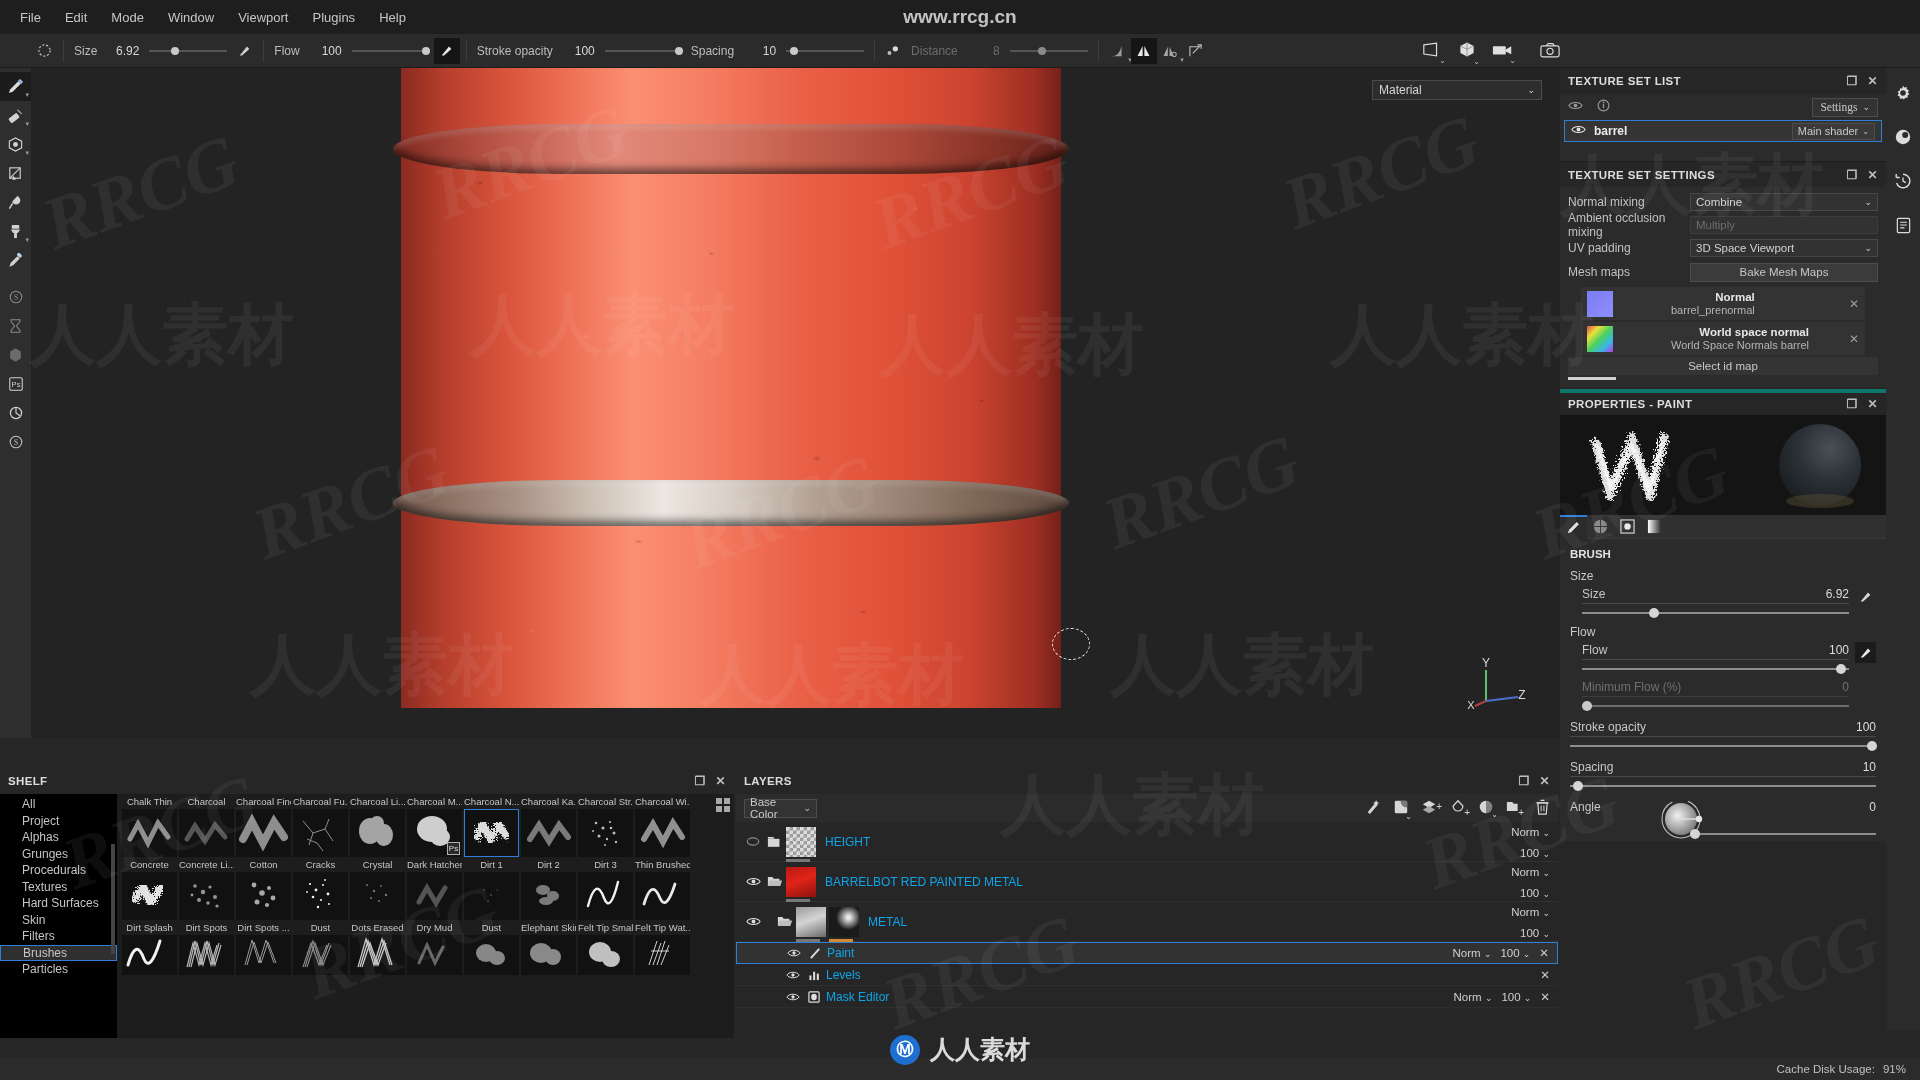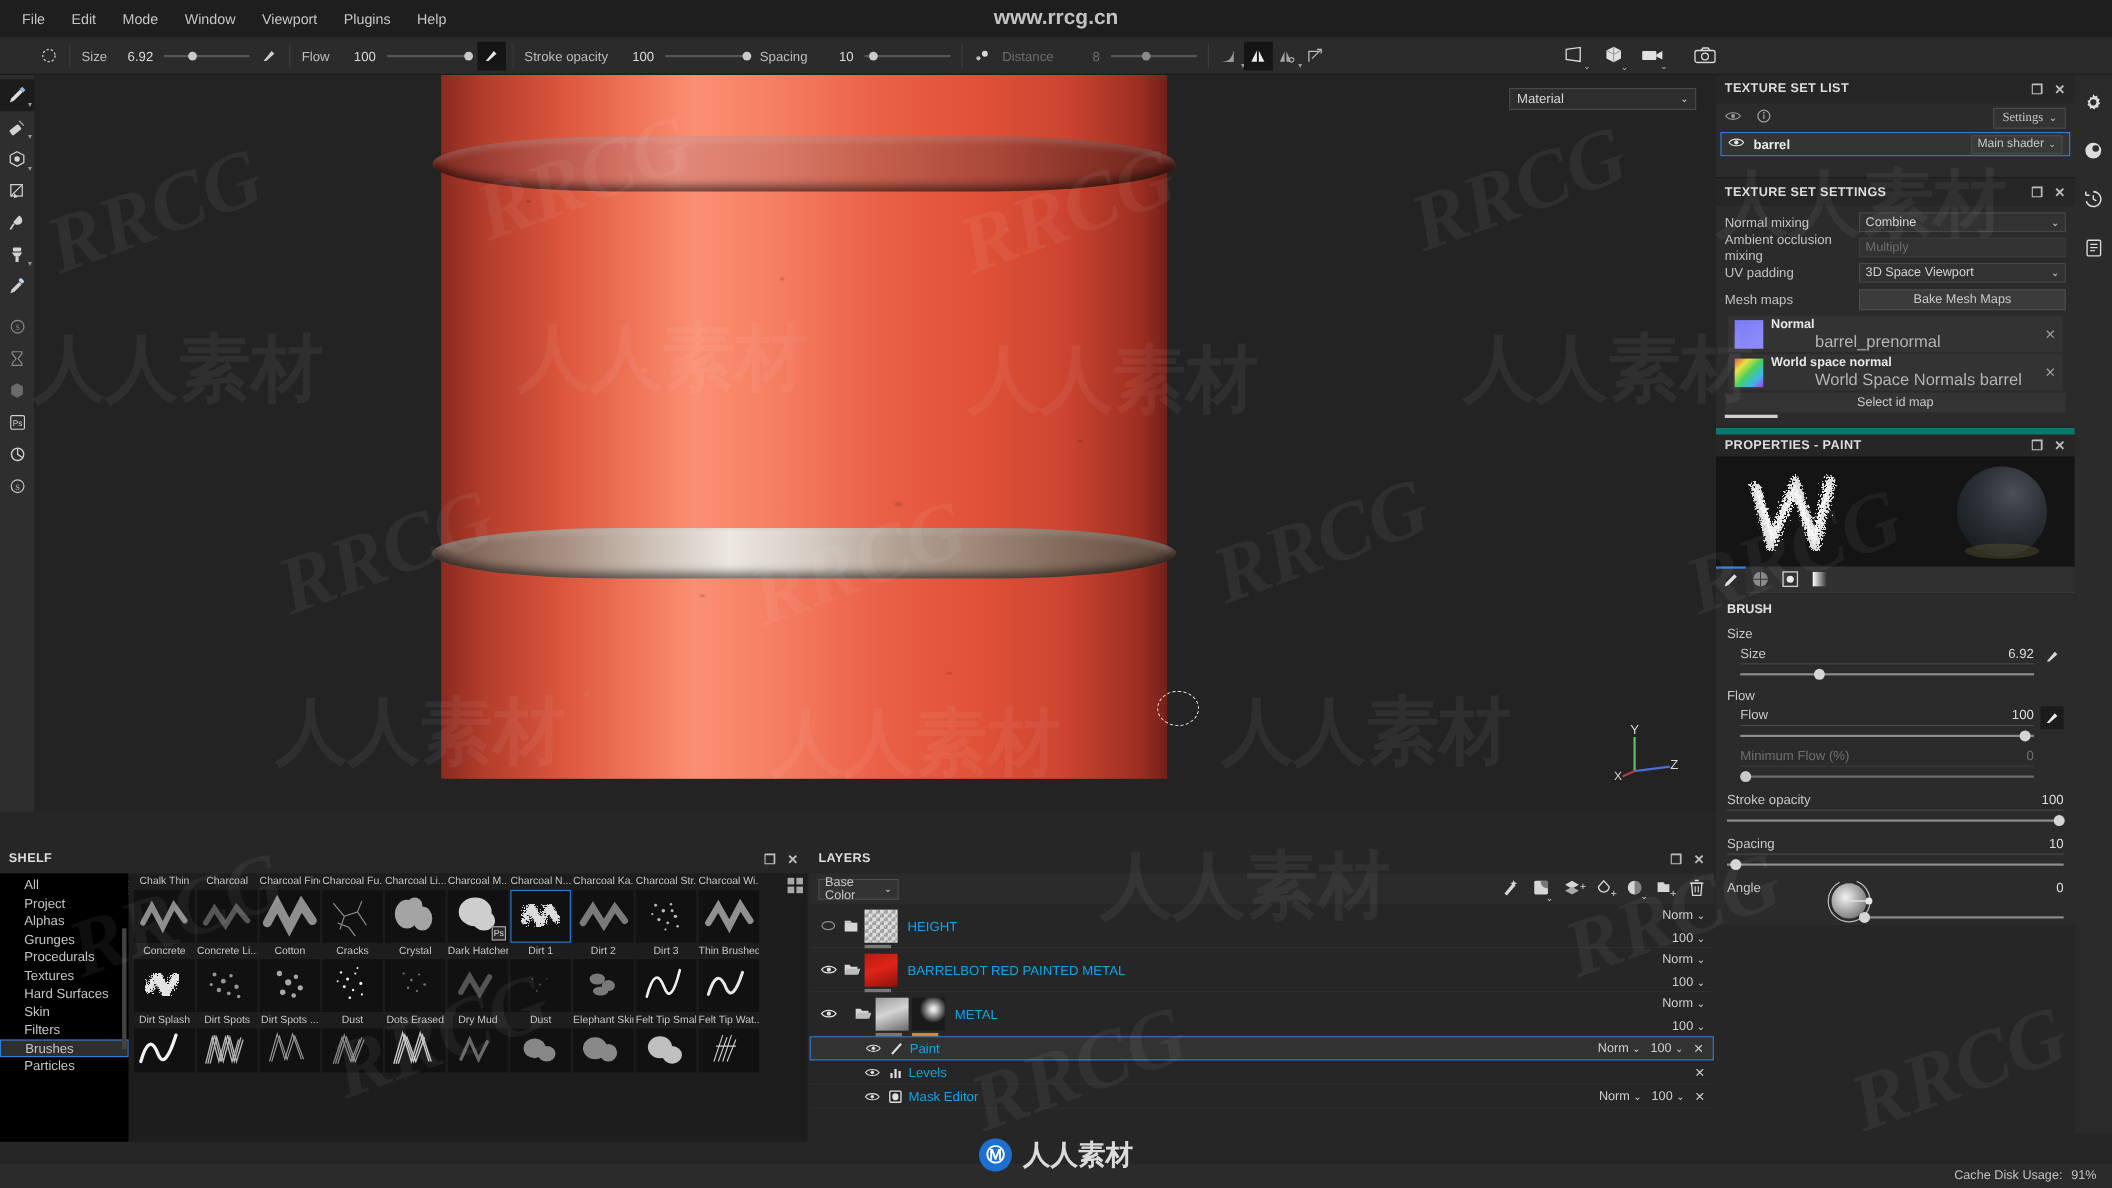--- a/index.html
+++ b/index.html
@@ -123,25 +123,25 @@
 
   
   .tss-row { height: 23px; display: flex; align-items: center; padding: 0 8px; }
   .tss-row .k { font-size: 12px; color: #c2c2c2; width: 122px; }
   .combo { flex: 1; height: 18px; background: #323232; border: 1px solid #474747;
            display: flex; align-items: center; justify-content: space-between;
            padding: 0 5px; font-size: 11.5px; color: #d2d2d2; }
   .combo.dis { color: #6e6e6e; border-color: #3c3c3c; }
   .btn-flat { flex: 1; height: 19px; background: #3b3b3b; border: 1px solid #4d4d4d;
               display: flex; align-items: center; justify-content: center; font-size: 11.5px; }
-  .mm-item { height: 33px; margin: 2px 11px; background: #333; display: flex; align-items: center;
-             padding: 0 6px; gap: 7px; }
+  .mm-item { height: 33px; margin: 2px 21px; background: #333; display: flex; align-items: center;
+             padding: 0 6px; gap: 18px; text-align: right; }
   .mm-sw { width: 26px; height: 26px; }
   .mm-tx .t1 { font-size: 11.5px; font-weight: bold; color: #e6e6e6; }
-  .mm-tx .t2 { font-size: 15px; color: #b4b4b4; margin-top: 1px; padding-left: 40px; }
+  .mm-tx .t2 { font-size: 11px; color: #b4b4b4; margin-top: 1px; padding-left: 40px; }
   .mm-x { margin-left: auto; color: #9e9e9e; font-size: 12px; }
   .sel-id { height: 18px; margin: 2px 8px; background: #343434; display: flex; align-items: center;
             justify-content: center; font-size: 11.5px; }
 
   
   .pp-preview { height: 100px; background: #141414; display: flex; align-items: center;
                 justify-content: space-around; position: relative; overflow: hidden; }
   .pp-tabs { height: 24px; background: #303030; display: flex; align-items: center;
              border-bottom: 1px solid #3a3a3a; }
   .pp-tab { width: 27px; height: 24px; display: flex; align-items: center; justify-content: center;
@@ -604,21 +604,21 @@
           <div class="t2">World Space Normals barrel</div>
         </span>
         <span class="mm-x">✕</span>
       </div>
       <div class="sel-id">Select id map</div>
       <div style="height:10px;margin:2px 8px 0 8px;position:relative">
         <i style="position:absolute;left:0;top:0;width:48px;height:3px;background:#d0d0d0;"></i>
       </div>
     </div>
 
-    <div class="panel-title" style="border-top:6px solid #0f766e;margin-top:2px">
+    <div class="panel-title" style="border-top:4px solid #0f766e;margin-top:2px">
       <span>PROPERTIES - PAINT</span>
       <span class="ctl">
         <span>❐</span>
         <span>✕</span>
       </span>
     </div>
     <div class="pp-preview">
       <svg width="150" height="96" viewBox="0 0 150 96">
         <defs>
           <filter id="fz">

